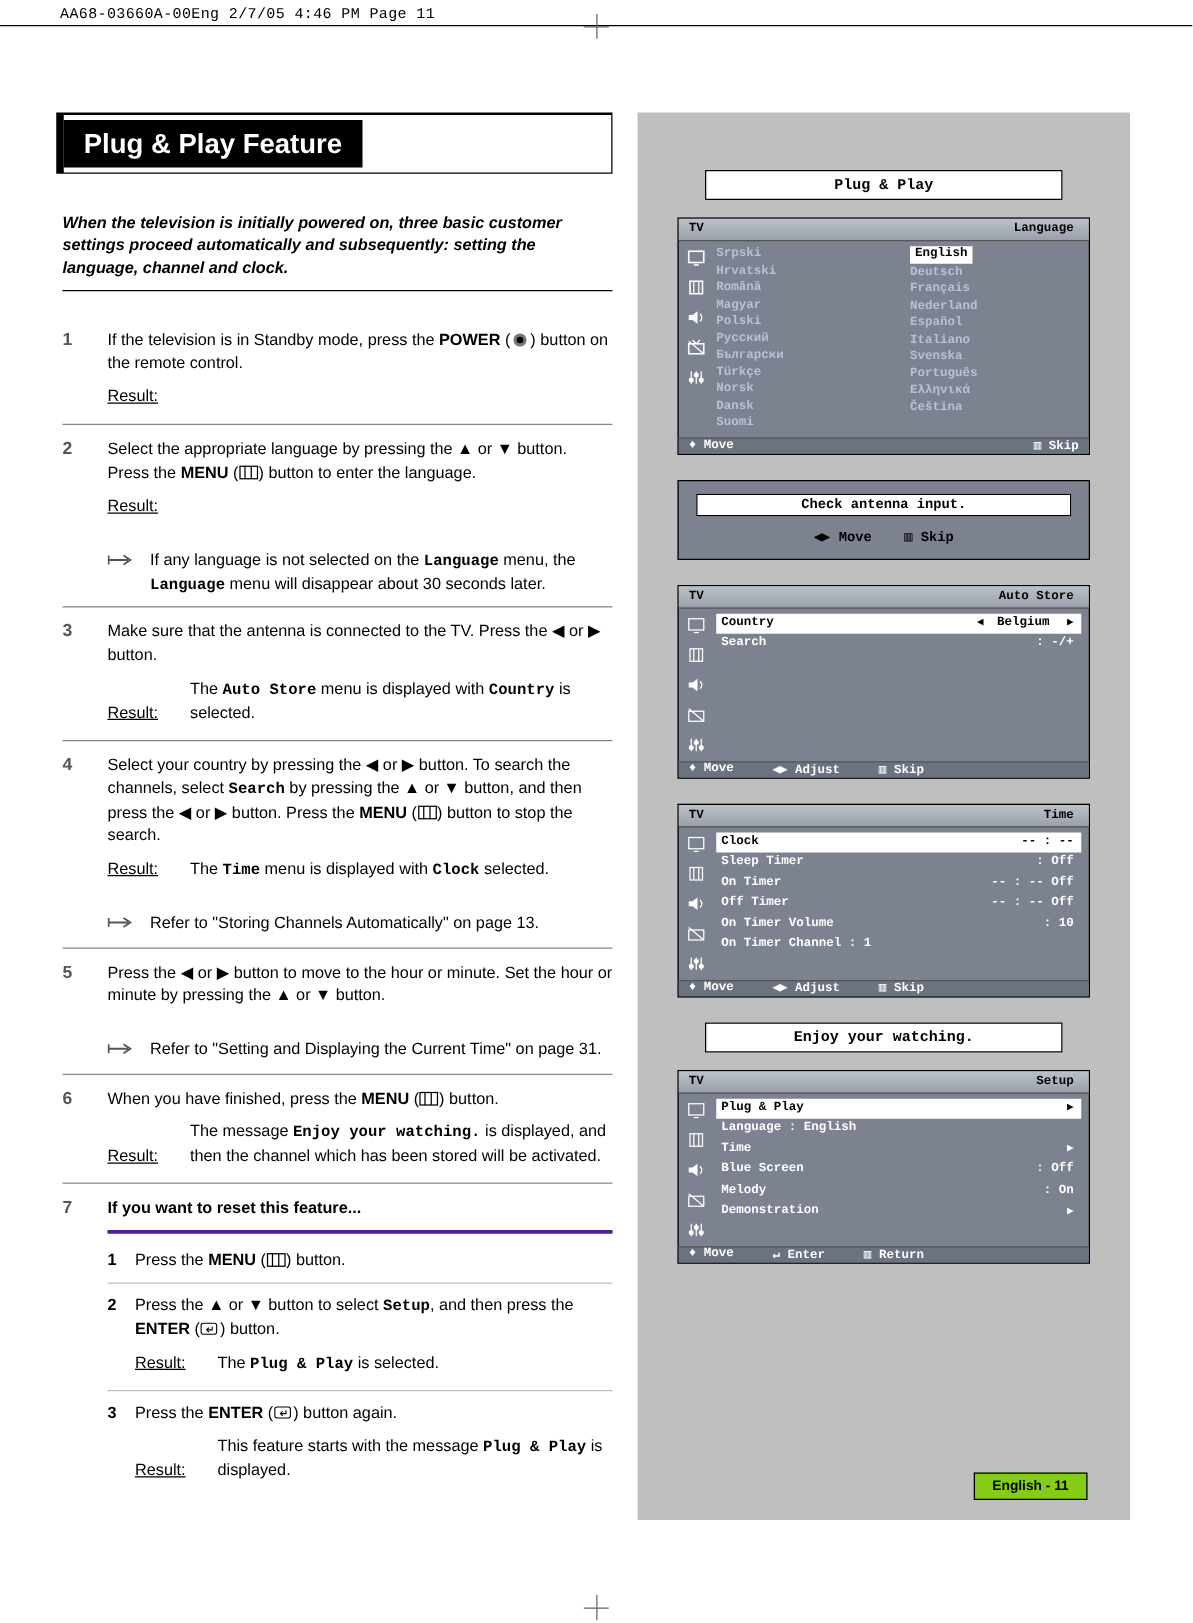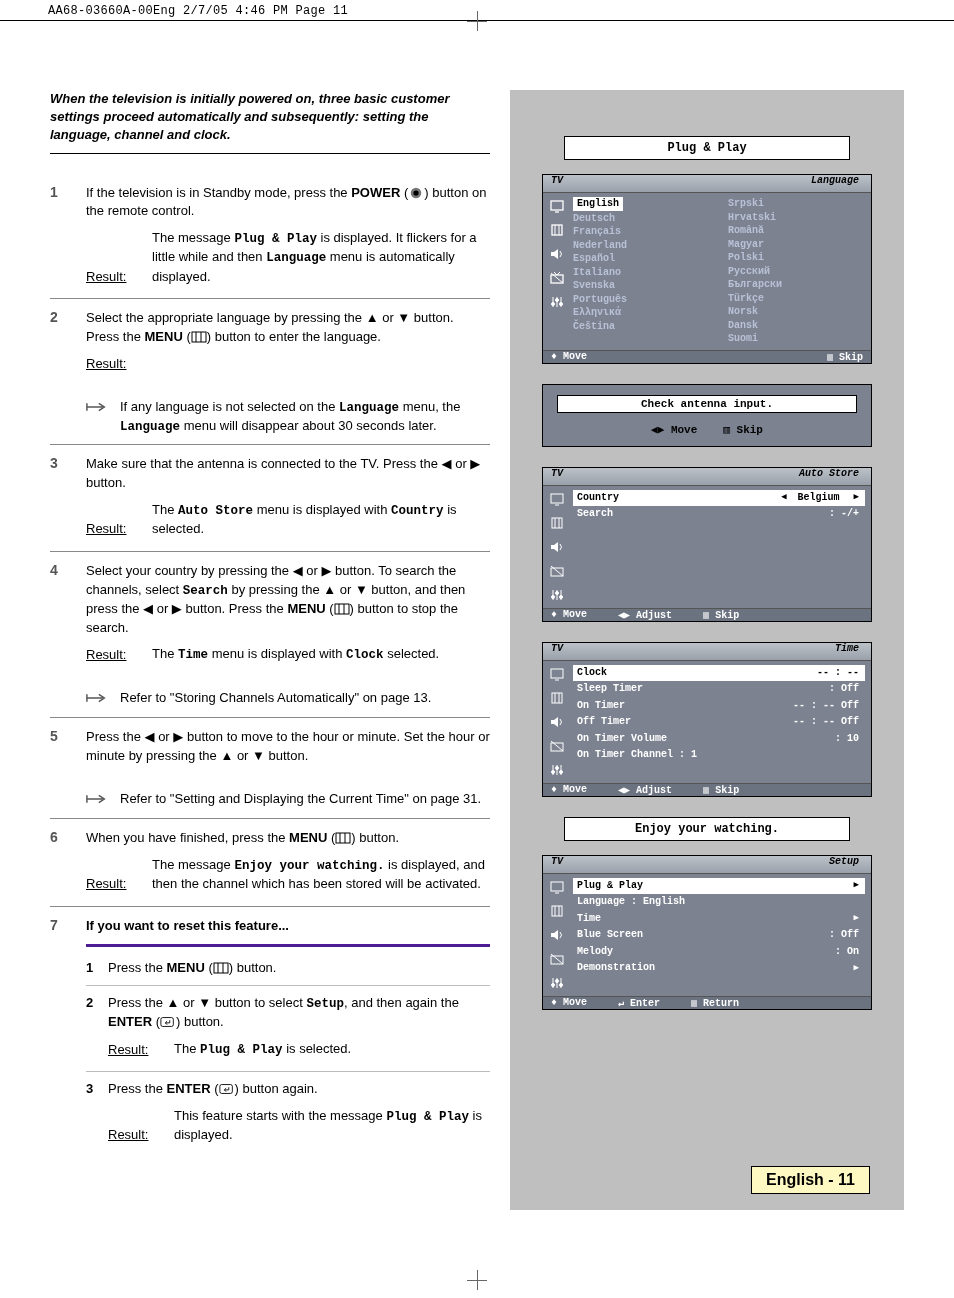--- a/index.html
+++ b/index.html
@@ -212,24 +212,24 @@
   .osd {
     border: 1.5px solid #000;
     background: #7c8290;
     margin-bottom: 20px;
     font-family: "Courier New", monospace;
     font-size: 10px;
     font-weight: bold;
   }
   .osd .hdr {
     display: flex;
+    align-items: center;
     height: 18px;
     background: linear-gradient(#bcc2c8, #9aa0aa);
     border-bottom: 1px solid #555;
-    font-style: italic;
   }
   .osd .hdr .tv {
     width: 28px;
     text-align: center;
   }
   .osd .hdr .spacer { flex: 1; }
   .osd .hdr .title {
     padding-right: 12px;
   }
   .osd .body {
@@ -288,54 +288,56 @@
     background: #fff;
     color: #000;
   }
   .menu-row .k { flex: 1; }
   .menu-row .v { text-align: right; }
   .tri { font-size: 9px; }
   .page-num {
     position: absolute;
     bottom: 16px;
     right: 34px;
-    background: #fef9c3;
+    background: #84cc16;
     border: 1.5px solid #000;
     padding: 4px 14px;
     font-weight: bold;
-    font-size: 16px;
+    font-size: 11px;
   }
 </style>
 </head>
 <body>
 
 <div class="crop-header">AA68-03660A-00Eng  2/7/05  4:46 PM  Page 11</div>
 <div class="crop-top">
   <div class="cross-v"></div>
     <div class="cross-h"></div>
 </div>
 
 <div class="page">
   <div class="left-col">
+    <div class="title-box">
+      <div class="title-inner">Plug &amp; Play Feature</div>
+    </div>
 
     <div class="intro">When the television is initially powered on, three basic customer settings proceed automatically and subsequently: setting the language, channel and clock.</div>
 
     <div class="step">
       <div class="step-num">1</div>
       <div class="step-body">
         <span>If the television is in Standby mode, press the </span>
         <span class="bold">POWER</span>
         <span> (</span><span class="ico"><svg viewBox="0 0 16 16">
               <circle cx="8" cy="8" r="6" fill="#777"></circle>
               <circle cx="8" cy="8" r="3" fill="#000"></circle>
             </svg></span><span>)</span>
         <span> button on the remote control.</span>
         <div class="result-row">
           <div class="result-label">Result:</div>
-          <div class="result-text">The message <span class="tt">Plug &amp; Play</span> is displayed. It flickers for a little while and then <span class="tt">Language</span> menu is automatically displayed.</div>
         </div>
       </div>
     </div>
 
     <div class="step">
       <div class="step-num">2</div>
       <div class="step-body">
         <span>Select the appropriate language by pressing the ▲ or ▼ button. Press the <span class="bold">MENU</span> (<span class="ico"><svg viewBox="0 0 16 12">
                 <rect x="1" y="1" width="14" height="10" fill="none" stroke="#000"></rect>
                 <line x1="5" y1="1" x2="5" y2="11" stroke="#000"></line>
@@ -425,21 +427,21 @@
             <div class="sub-num">1</div>
             <div class="sub-body"><span>Press the </span><span class="bold">MENU</span> (<span class="ico"><svg viewBox="0 0 16 12">
                     <rect x="1" y="1" width="14" height="10" fill="none" stroke="#000"></rect>
                     <line x1="5" y1="1" x2="5" y2="11" stroke="#000"></line>
                     <line x1="10" y1="1" x2="10" y2="11" stroke="#000"></line>
                   </svg></span><span>) button.</span></div>
           </div>
           <div class="substep">
             <div class="sub-num">2</div>
             <div class="sub-body">
-              <span><span>Press the ▲ or ▼ button to select </span><span class="tt">Setup</span><span>, and then again the </span><span class="bold">ENTER</span> (<span class="ico"><svg viewBox="0 0 18 12">
+              <span><span>Press the ▲ or ▼ button to select </span><span class="tt">Setup</span><span>, and then press the </span><span class="bold">ENTER</span> (<span class="ico"><svg viewBox="0 0 18 12">
                       <rect x="1" y="1" width="14" height="10" rx="2" fill="none" stroke="#000"></rect>
                       <path d="M11 4 L11 7 L6 7 M8 5 L6 7 L8 9" fill="none" stroke="#000"></path>
                     </svg></span><span>) button.</span></span>
               <div class="result-row">
                 <div class="result-label">Result:</div>
                 <div class="result-text"><span>The </span><span class="tt">Plug &amp; Play</span><span> is selected.</span></div>
               </div>
             </div>
           </div>
           <div class="substep">
@@ -495,34 +497,34 @@
               <line x1="4" y1="2" x2="4" y2="12"></line>
               <line x1="8" y1="2" x2="8" y2="12"></line>
               <line x1="12" y1="2" x2="12" y2="12"></line>
               <circle cx="4" cy="9" r="1.5" fill="#fff"></circle>
               <circle cx="8" cy="5" r="1.5" fill="#fff"></circle>
               <circle cx="12" cy="9" r="1.5" fill="#fff"></circle>
             </svg>
         </div>
         <div class="content">
           <div class="lang-grid">
-            <div class="lang-col" id="lang-left"><div class="lang-sel">English</div><div>Deutsch</div><div>Français</div><div>Nederland</div><div>Español</div><div>Italiano</div><div>Svenska</div><div>Português</div><div>Ελληνικά</div><div>Čeština</div></div>
             <div class="lang-col" id="lang-right">
                 <div>Srpski</div>
                 <div>Hrvatski</div>
                 <div>Română</div>
                 <div>Magyar</div>
                 <div>Polski</div>
                 <div>Русский</div>
                 <div>Български</div>
                 <div>Türkçe</div>
                 <div>Norsk</div>
                 <div>Dansk</div>
                 <div>Suomi</div>
               </div>
+            <div class="lang-col" id="lang-left"><div class="lang-sel">English</div><div>Deutsch</div><div>Français</div><div>Nederland</div><div>Español</div><div>Italiano</div><div>Svenska</div><div>Português</div><div>Ελληνικά</div><div>Čeština</div></div>
           </div>
         </div>
       </div>
       <div class="footer">
         <span>♦ <span>Move</span></span>
         <span style="flex:1"></span>
         <span>▥ <span>Skip</span></span>
       </div>
     </div>
 

